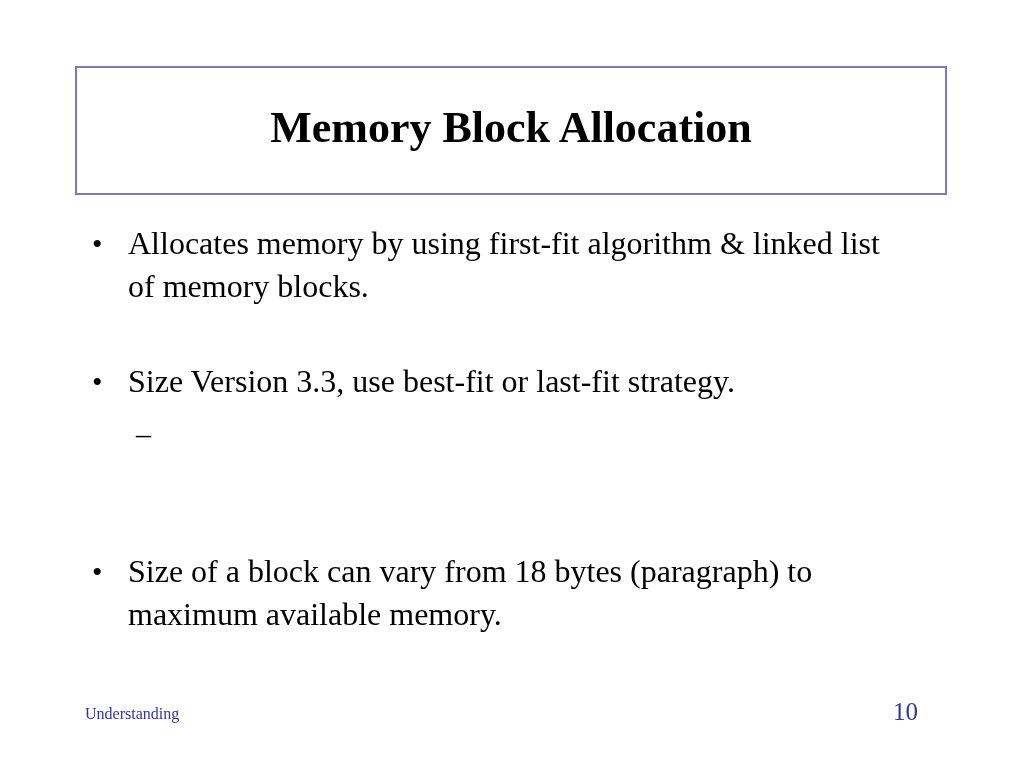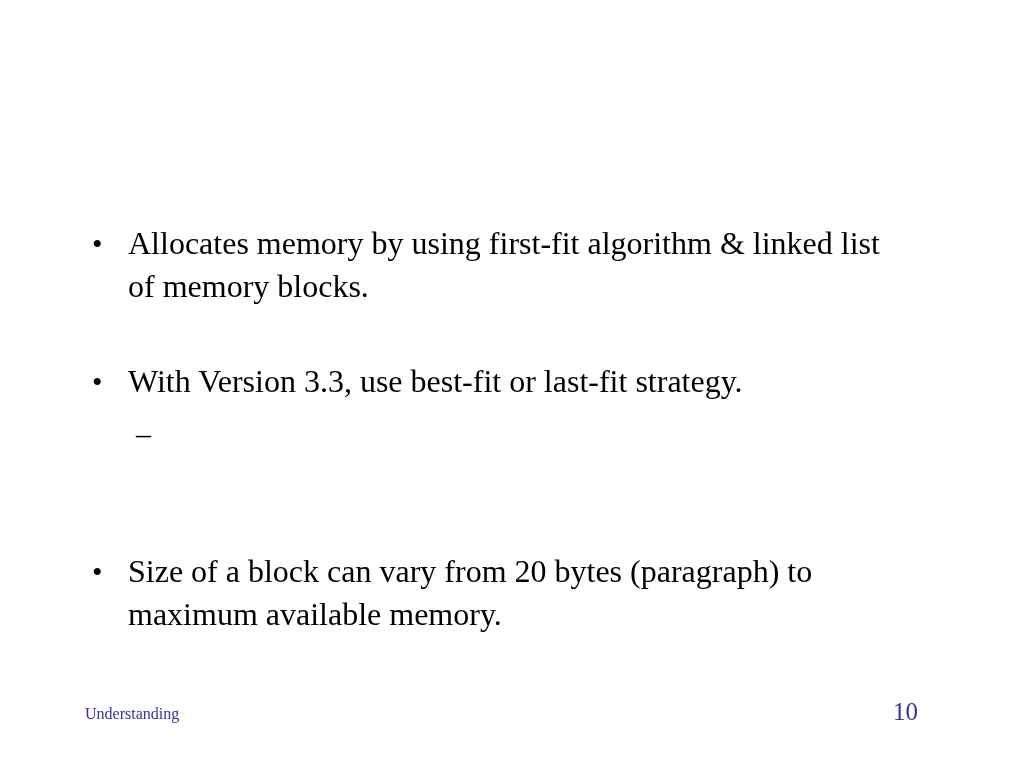--- a/index.html
+++ b/index.html
@@ -92,39 +92,42 @@
     font-size: 25px;
     line-height: 26px;
     color: var(--footer-text);
   }
 </style>
 </head>
 <body>
 
 <div class="slide">
 
+  <div class="title-box">
+    <h1 class="slide-title">Memory Block Allocation</h1>
+  </div>
 
   <div class="bullet level1 bullet-1">
     <span class="marker">•</span>
     <div class="btext">Allocates memory by using first-fit algorithm &amp; linked list
 of memory blocks.</div>
   </div>
 
   <div class="bullet level1 bullet-2">
     <span class="marker">•</span>
-    <div class="btext">With Version 3.3, use best-fit or last-fit strategy.</div>
+    <div class="btext">Size Version 3.3, use best-fit or last-fit strategy.</div>
   </div>
 
   <div class="bullet level2 bullet-3">
     <span class="marker">–</span>
   </div>
 
   <div class="bullet level1 bullet-4">
     <span class="marker">•</span>
-    <div class="btext">Size of a block can vary from 20 bytes (paragraph) to
+    <div class="btext">Size of a block can vary from 18 bytes (paragraph) to
 maximum available memory.</div>
   </div>
 
   <div class="footer-book">
     <div>Understanding</div>
   </div>
 
   <div class="page-number">10</div>
 
 </div>

